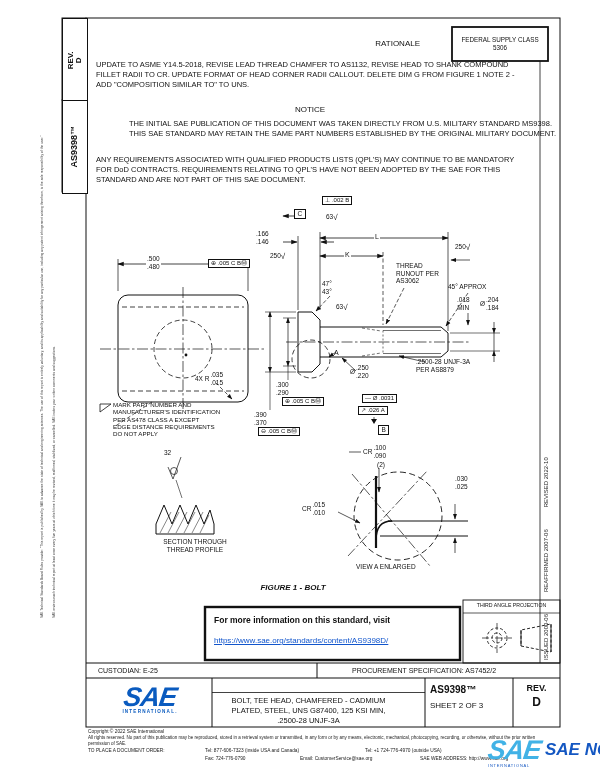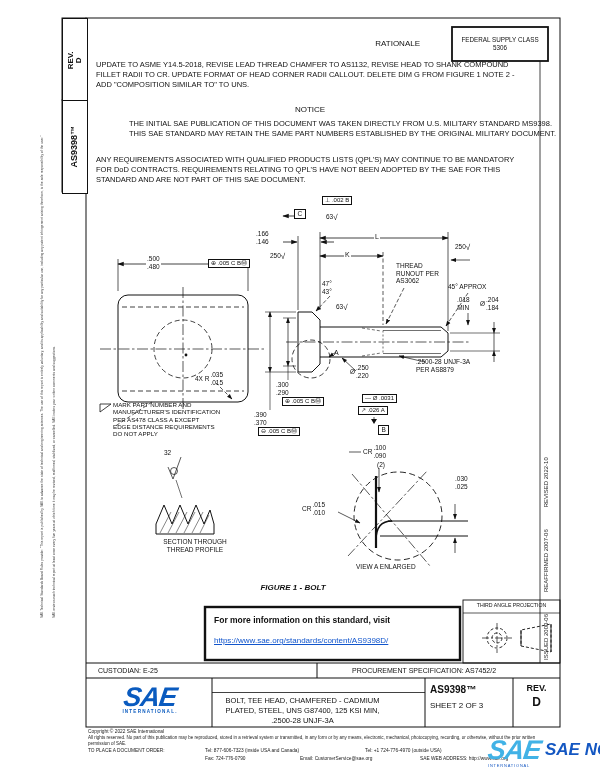--- a/index.html
+++ b/index.html
@@ -315,21 +315,21 @@
 
   <div class="abs" style="left:463px;top:602px;width:97px;text-align:center;font-size:5.2px;z-index:2;">THIRD ANGLE PROJECTION</div>
 
   <div class="abs" style="left:98px;top:666.5px;font-size:7px;z-index:2;">CUSTODIAN: E-25</div>
   <div class="abs" style="left:352px;top:666.5px;font-size:7px;z-index:2;">PROCUREMENT SPECIFICATION: AS7452/2</div>
 
   <div class="abs" style="left:100px;top:685px;width:100px;text-align:center;z-index:2;">
     <div class="logo-sae">SAE</div>
     <div class="logo-sub">INTERNATIONAL.</div>
   </div>
-  <div class="abs" style="left:198px;top:696px;width:209px;text-align:center;font-size:7.5px;line-height:1.35;z-index:2;">
+  <div class="abs" style="left:204px;top:696px;width:209px;text-align:center;font-size:7.5px;line-height:1.35;z-index:2;">
     <div>BOLT, TEE HEAD, CHAMFERED - CADMIUM</div>
     <div>PLATED, STEEL, UNS G87400, 125 KSI MIN,</div>
     <div>.2500-28 UNJF-3A</div>
   </div>
   <div class="abs" style="left:430px;top:684px;font-size:10px;font-weight:bold;z-index:2;">AS9398™</div>
   <div class="abs" style="left:430px;top:701px;font-size:8px;z-index:2;">SHEET 2 OF 3</div>
   <div class="abs" style="left:513px;top:683px;width:47px;text-align:center;font-size:9px;font-weight:bold;z-index:2;">REV.</div>
   <div class="abs" style="left:513px;top:695px;width:47px;text-align:center;font-size:12px;font-weight:bold;z-index:2;">D</div>
 
   <div class="abs" style="left:88px;top:729px;font-size:4.8px;color:#222;z-index:2;">Copyright © 2022 SAE International</div>

